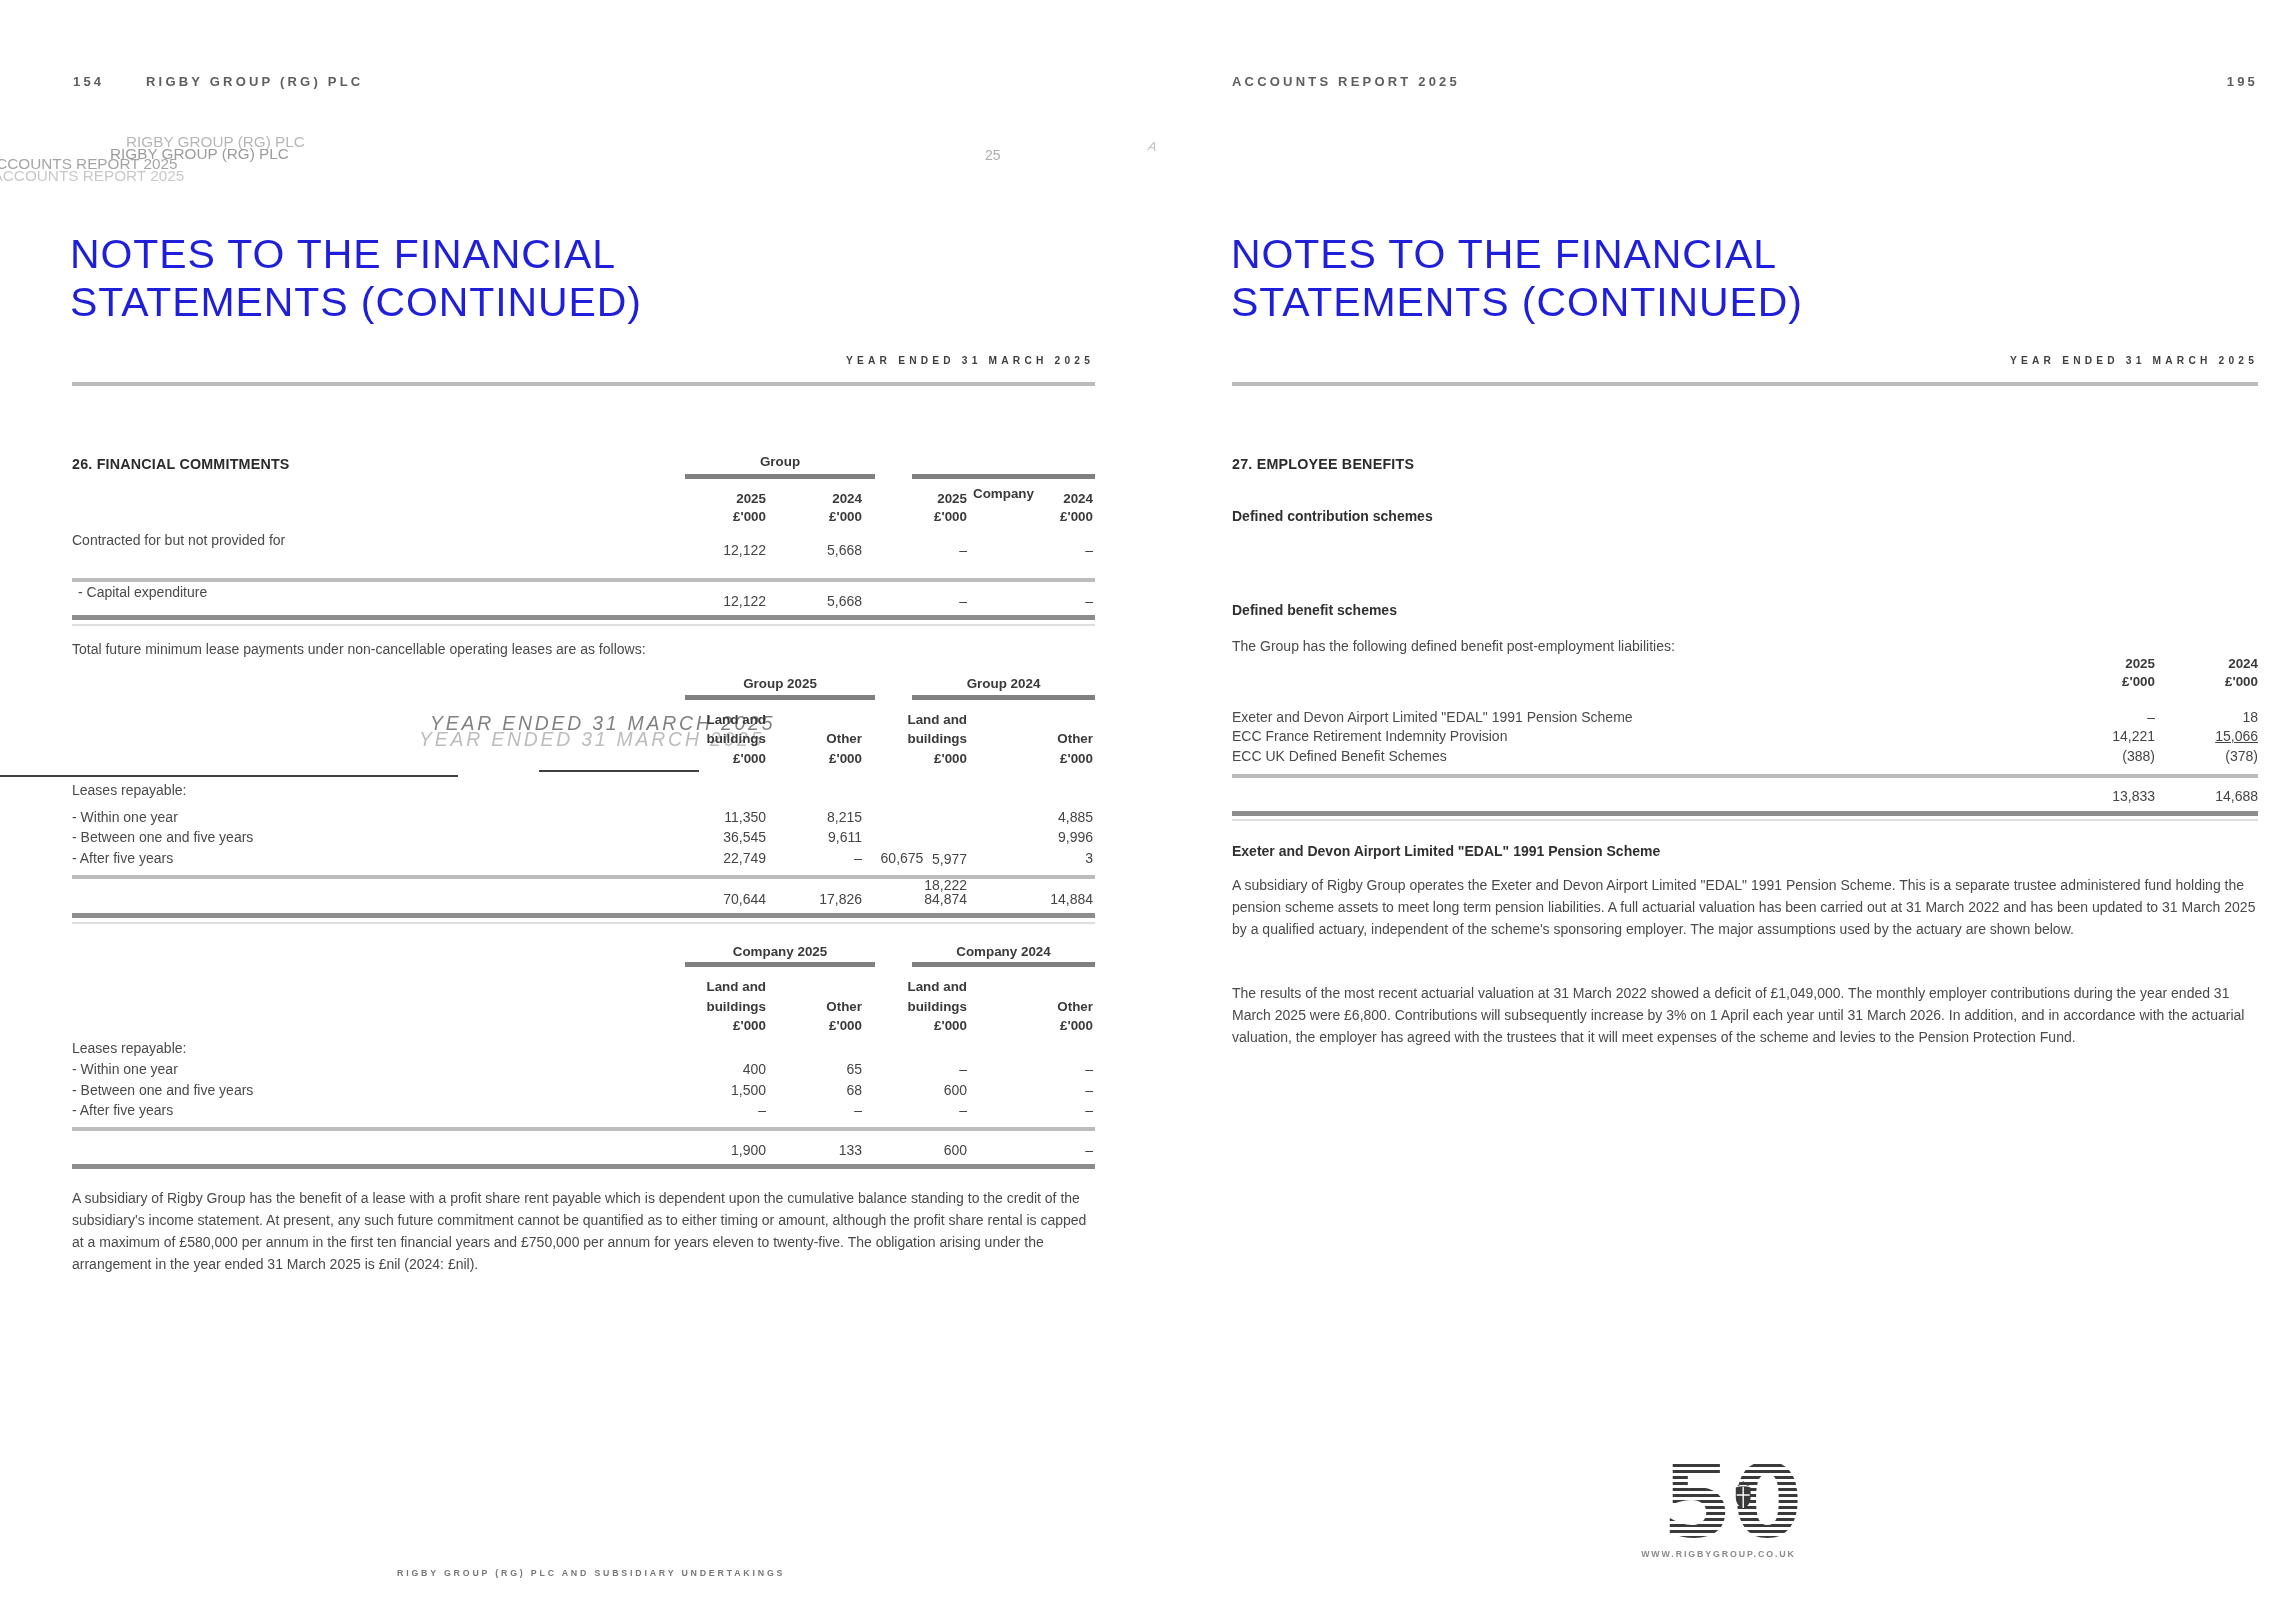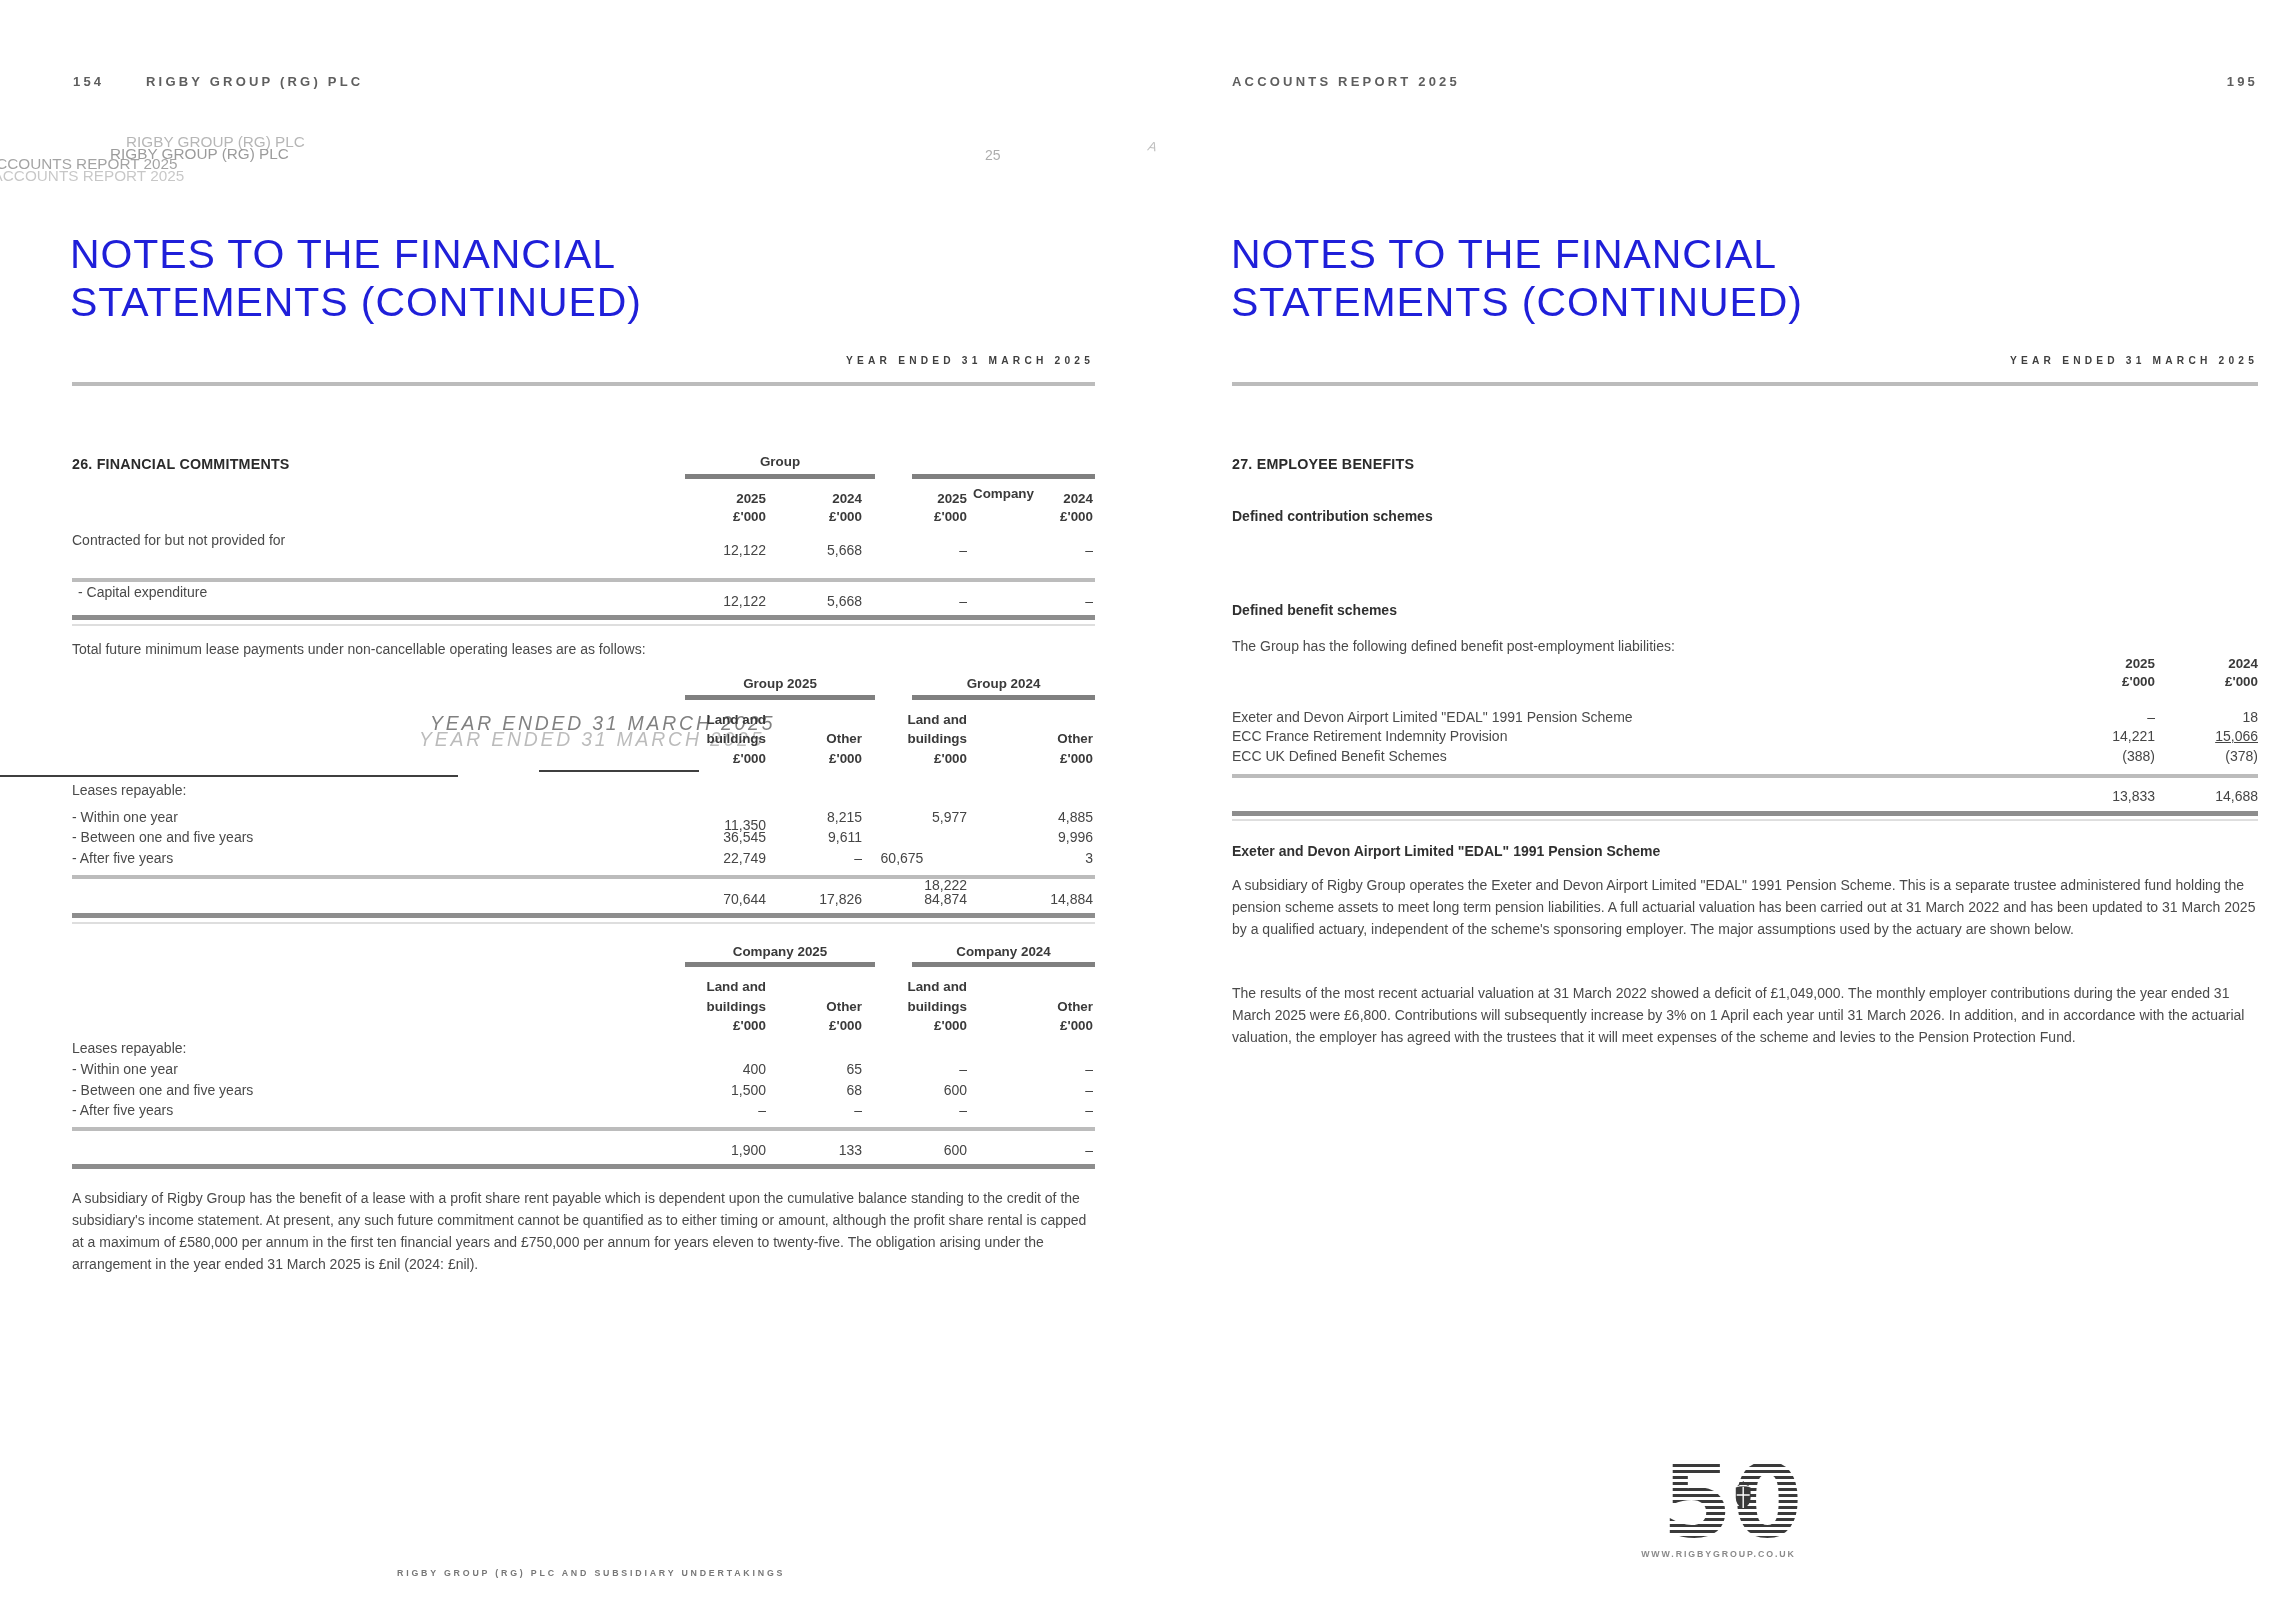--- a/index.html
+++ b/index.html
@@ -106,23 +106,23 @@
   <div class="abs subhead" style="left:837px;top:751px;width:130px;">£'000</div>
   <div class="abs subhead" style="left:963px;top:731px;width:130px;">Other</div>
   <div class="abs subhead" style="left:963px;top:751px;width:130px;">£'000</div>
 
   <div class="abs thinline" style="left:0;top:775px;width:458px;"></div>
   <div class="abs thinline" style="left:539px;top:770px;width:160px;"></div>
 
   <div class="abs row-label" style="left:72px;top:782px;">Leases repayable:</div>
 
   <div class="abs row-label" style="left:72px;top:809px;">- Within one year</div>
-  <div class="abs num" style="left:636px;top:809px;margin-top:8px;">11,350</div>
+  <div class="abs num" style="left:636px;top:809px;">11,350</div>
   <div class="abs num" style="left:732px;top:809px;">8,215</div>
-  <div class="abs num" style="left:837px;top:809px;">5,977</div>
+  <div class="abs num" style="left:837px;top:851px;">5,977</div>
   <div class="abs num" style="left:963px;top:809px;">4,885</div>
 
   <div class="abs row-label" style="left:72px;top:829px;">- Between one and five years</div>
   <div class="abs num" style="left:636px;top:829px;">36,545</div>
   <div class="abs num" style="left:732px;top:829px;">9,611</div>
   <div class="abs num" style="left:837px;top:829px;margin-top:48px;">18,222</div>
   <div class="abs num" style="left:963px;top:829px;">9,996</div>
 
   <div class="abs row-label" style="left:72px;top:850px;">- After five years</div>
   <div class="abs num" style="left:636px;top:850px;">22,749</div>

